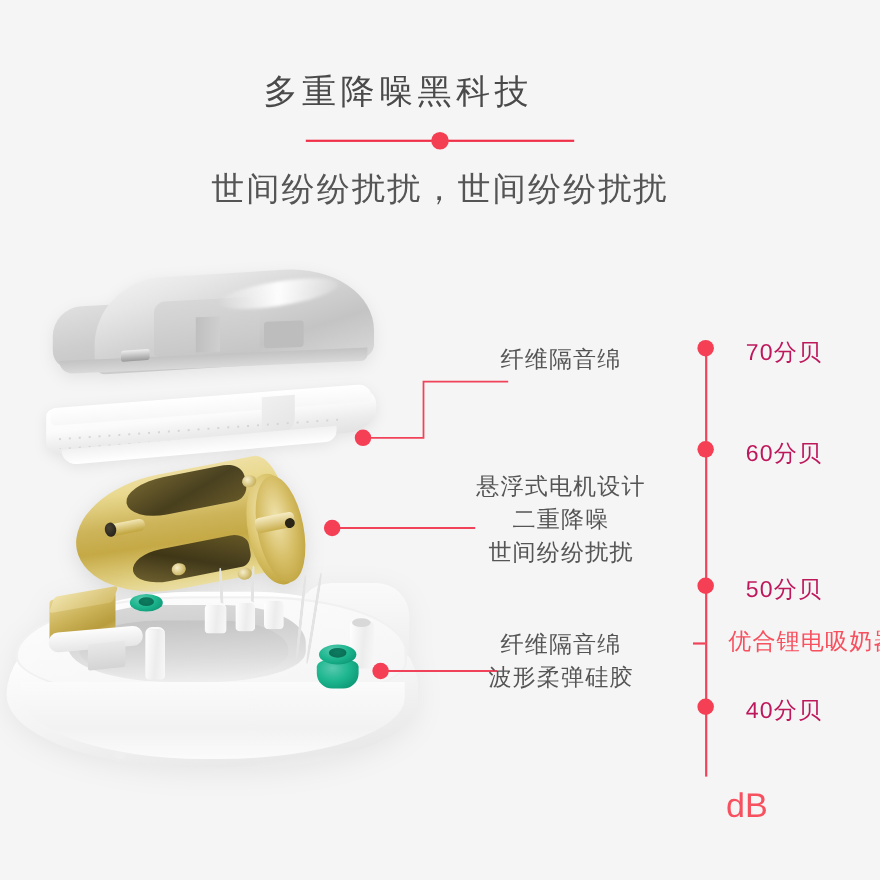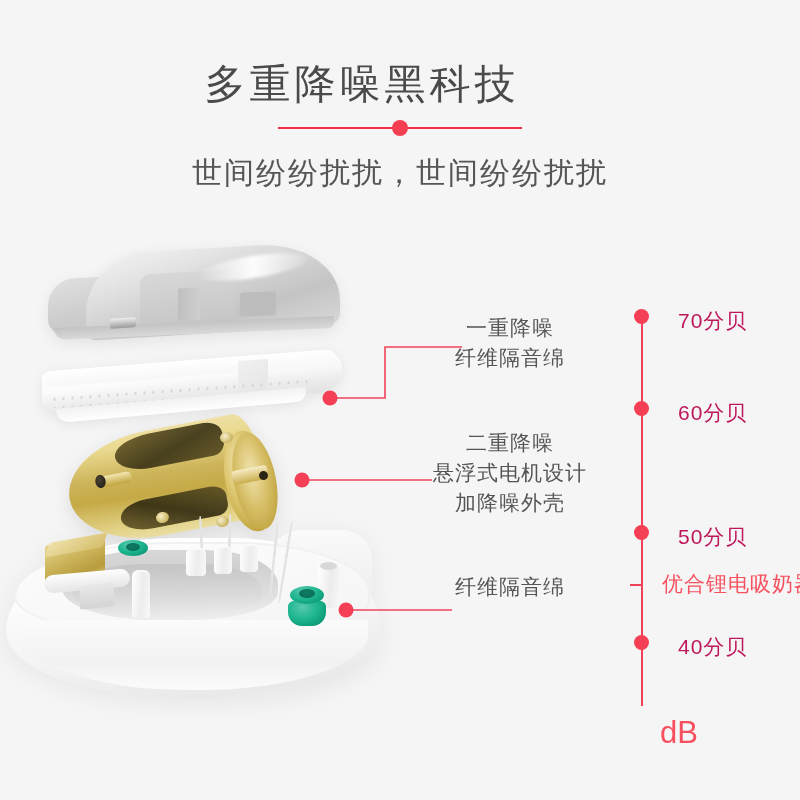--- a/index.html
+++ b/index.html
@@ -27,21 +27,21 @@
     position: absolute;
     left: 0; top: 0;
     width: 800px;
     text-align: center;
   }
   .title {
     position: absolute;
     left: 0;
     top: 58px;
     width: 724px;
-    font-size: 41px;
+    font-size: 31px;
     letter-spacing: 4px;
     color: #4a4a4a;
     font-weight: 400;
     line-height: 52px;
     white-space: nowrap;
   }
   .divider-wrap {
     position: absolute;
     left: 278px;
     top: 127px;
@@ -692,32 +692,32 @@
     <circle cx="330" cy="398" r="7.5" fill="#f43f55"></circle>
 
     <line x1="302" y1="480" x2="432" y2="480" stroke="#f0435a" stroke-width="1.6"></line>
     <circle cx="302" cy="480" r="7.5" fill="#f43f55"></circle>
 
     <line x1="346" y1="610" x2="452" y2="610" stroke="#f0435a" stroke-width="1.6"></line>
     <circle cx="346" cy="610" r="7.5" fill="#f43f55"></circle>
   </svg>
 
   <div class="callout" id="callout-1">
-    <span class="line">一重降噪</span>
     <span class="line">纤维隔音绵</span>
   </div>
 
   <div class="callout" id="callout-2">
+    <span class="line">悬浮式电机设计</span>
     <span class="line">二重降噪</span>
-    <span class="line">悬浮式电机设计</span>
-    <span class="line">加降噪外壳</span>
+    <span class="line">世间纷纷扰扰</span>
   </div>
 
   <div class="callout" id="callout-3">
     <span class="line">纤维隔音绵</span>
+    <span class="line">波形柔弹硅胶</span>
   </div>
 
   <div class="scale">
     <div class="scale-line"></div>
 
     <div class="scale-dot" style="top:9px"></div>
     <div class="scale-tick-label" style="top:10px">70分贝</div>
 
     <div class="scale-dot" style="top:101px"></div>
     <div class="scale-tick-label" style="top:102px">60分贝</div>

